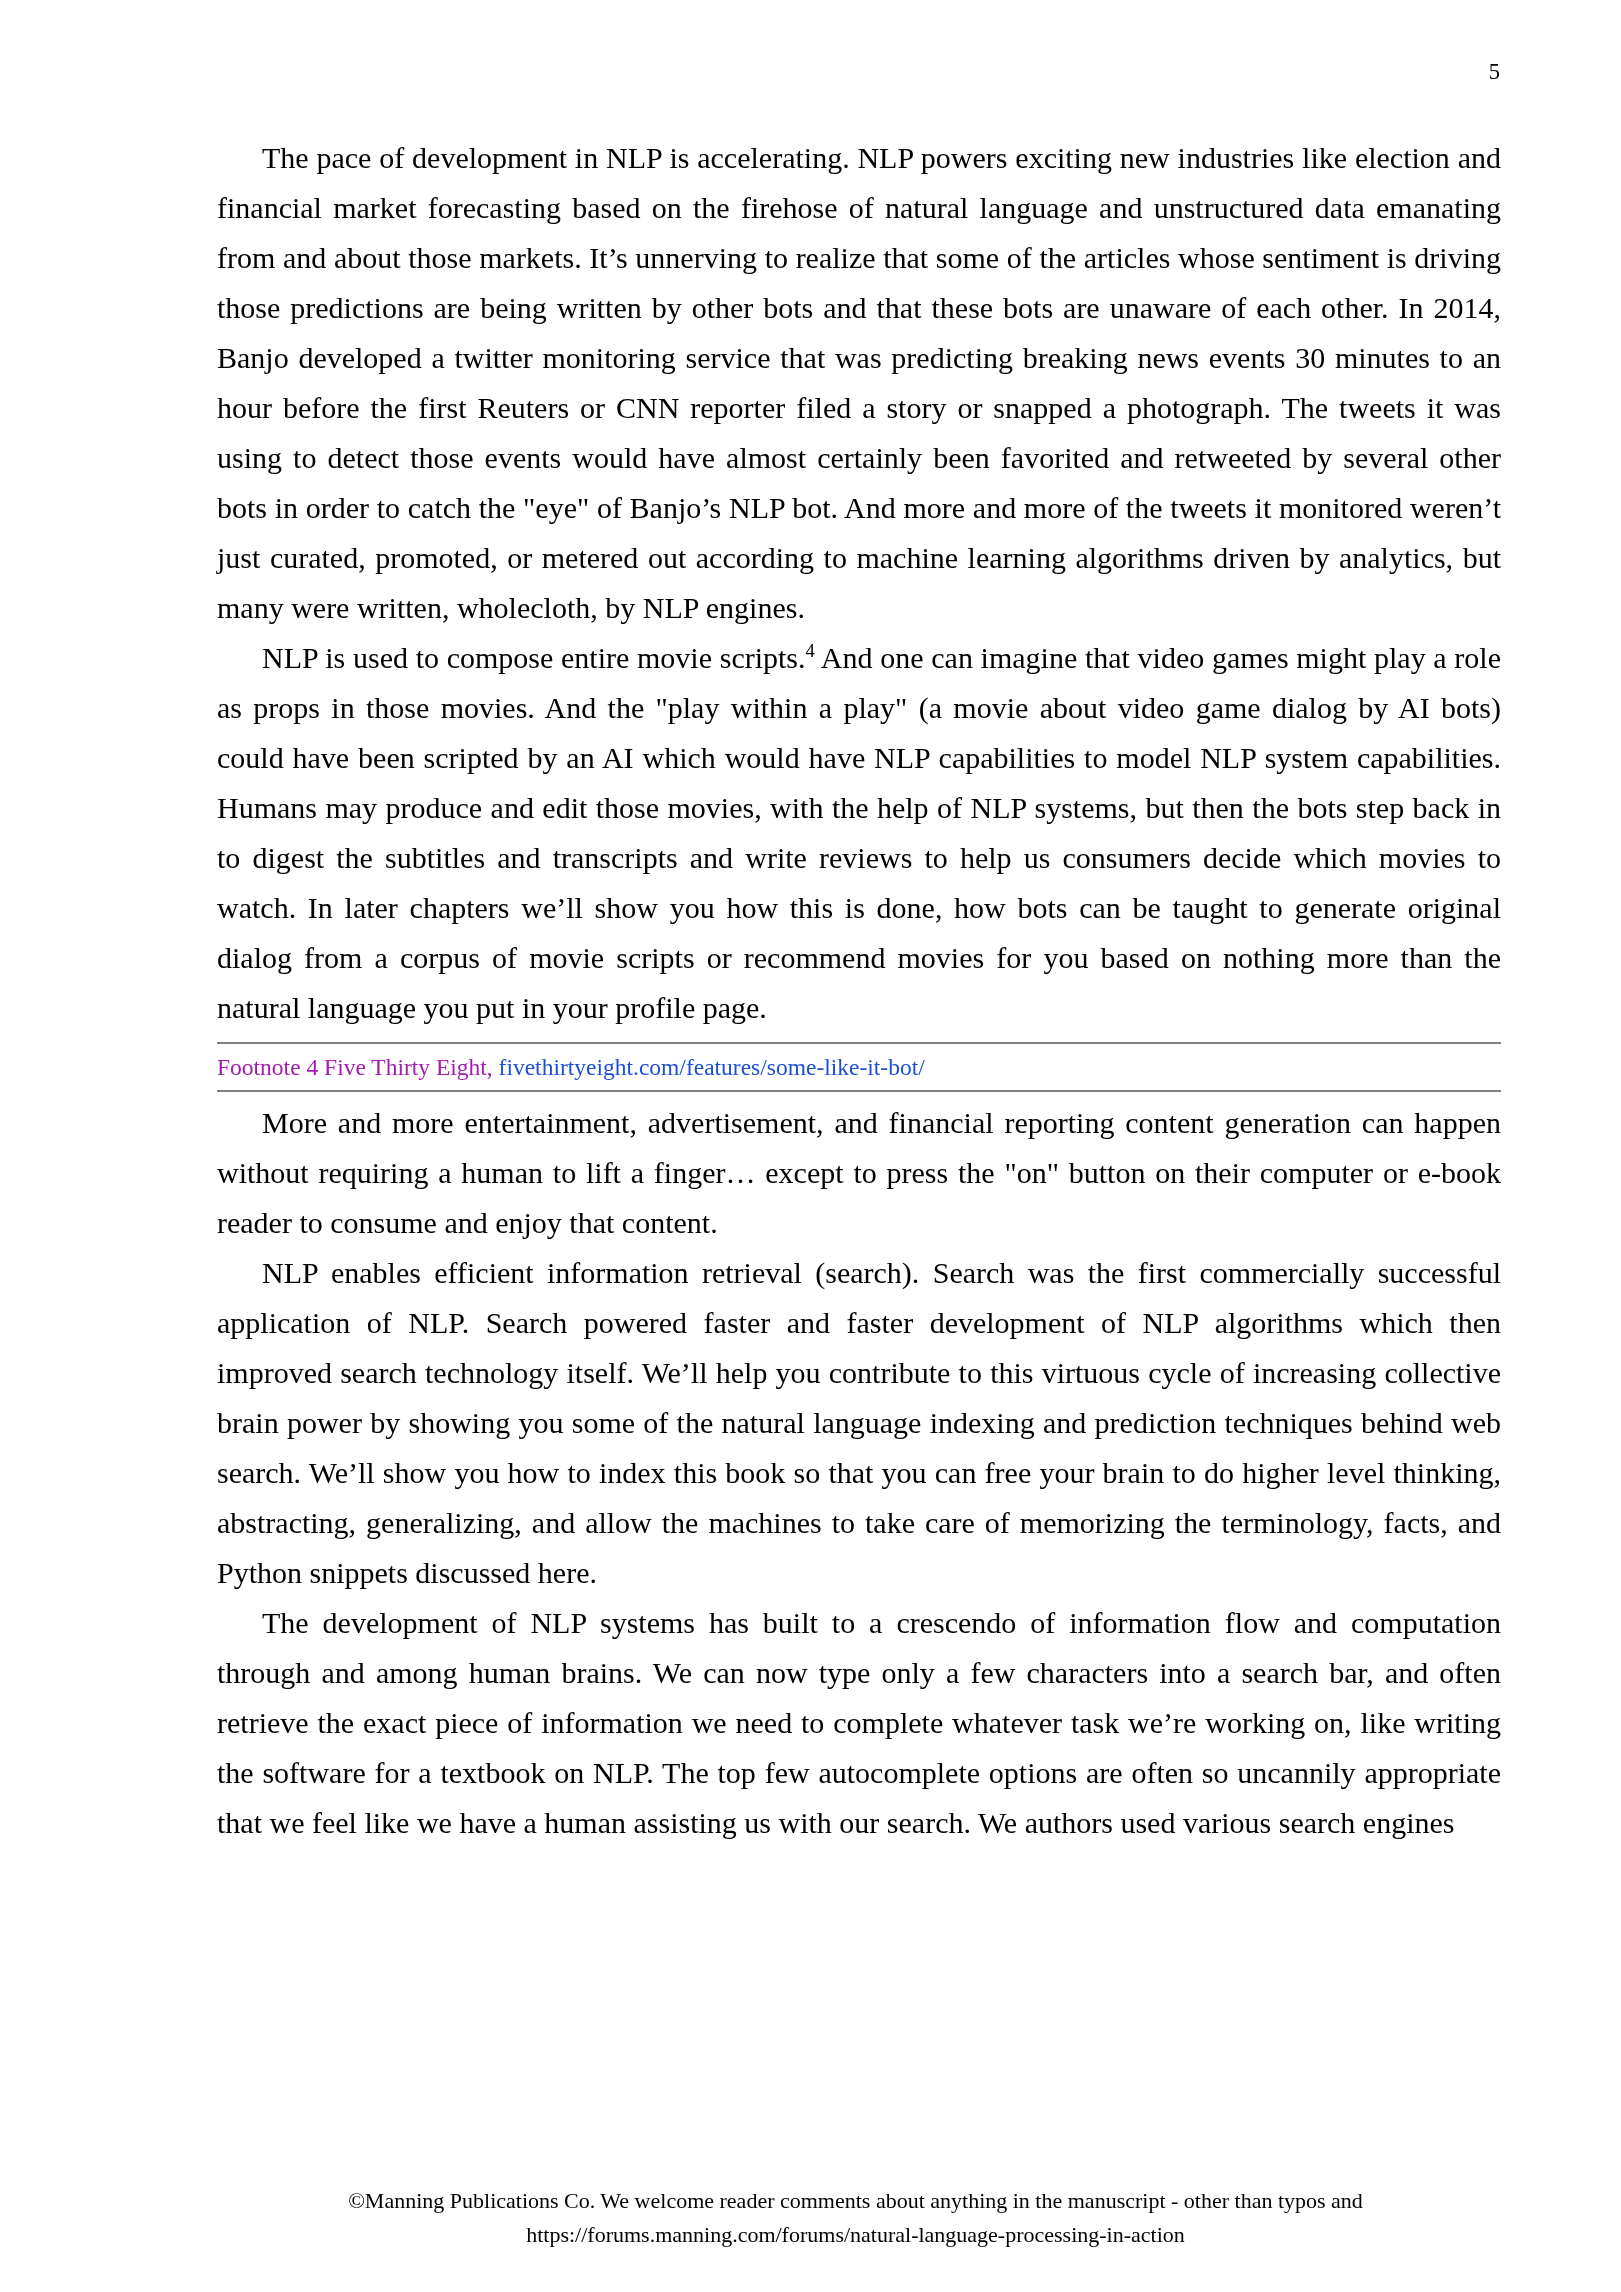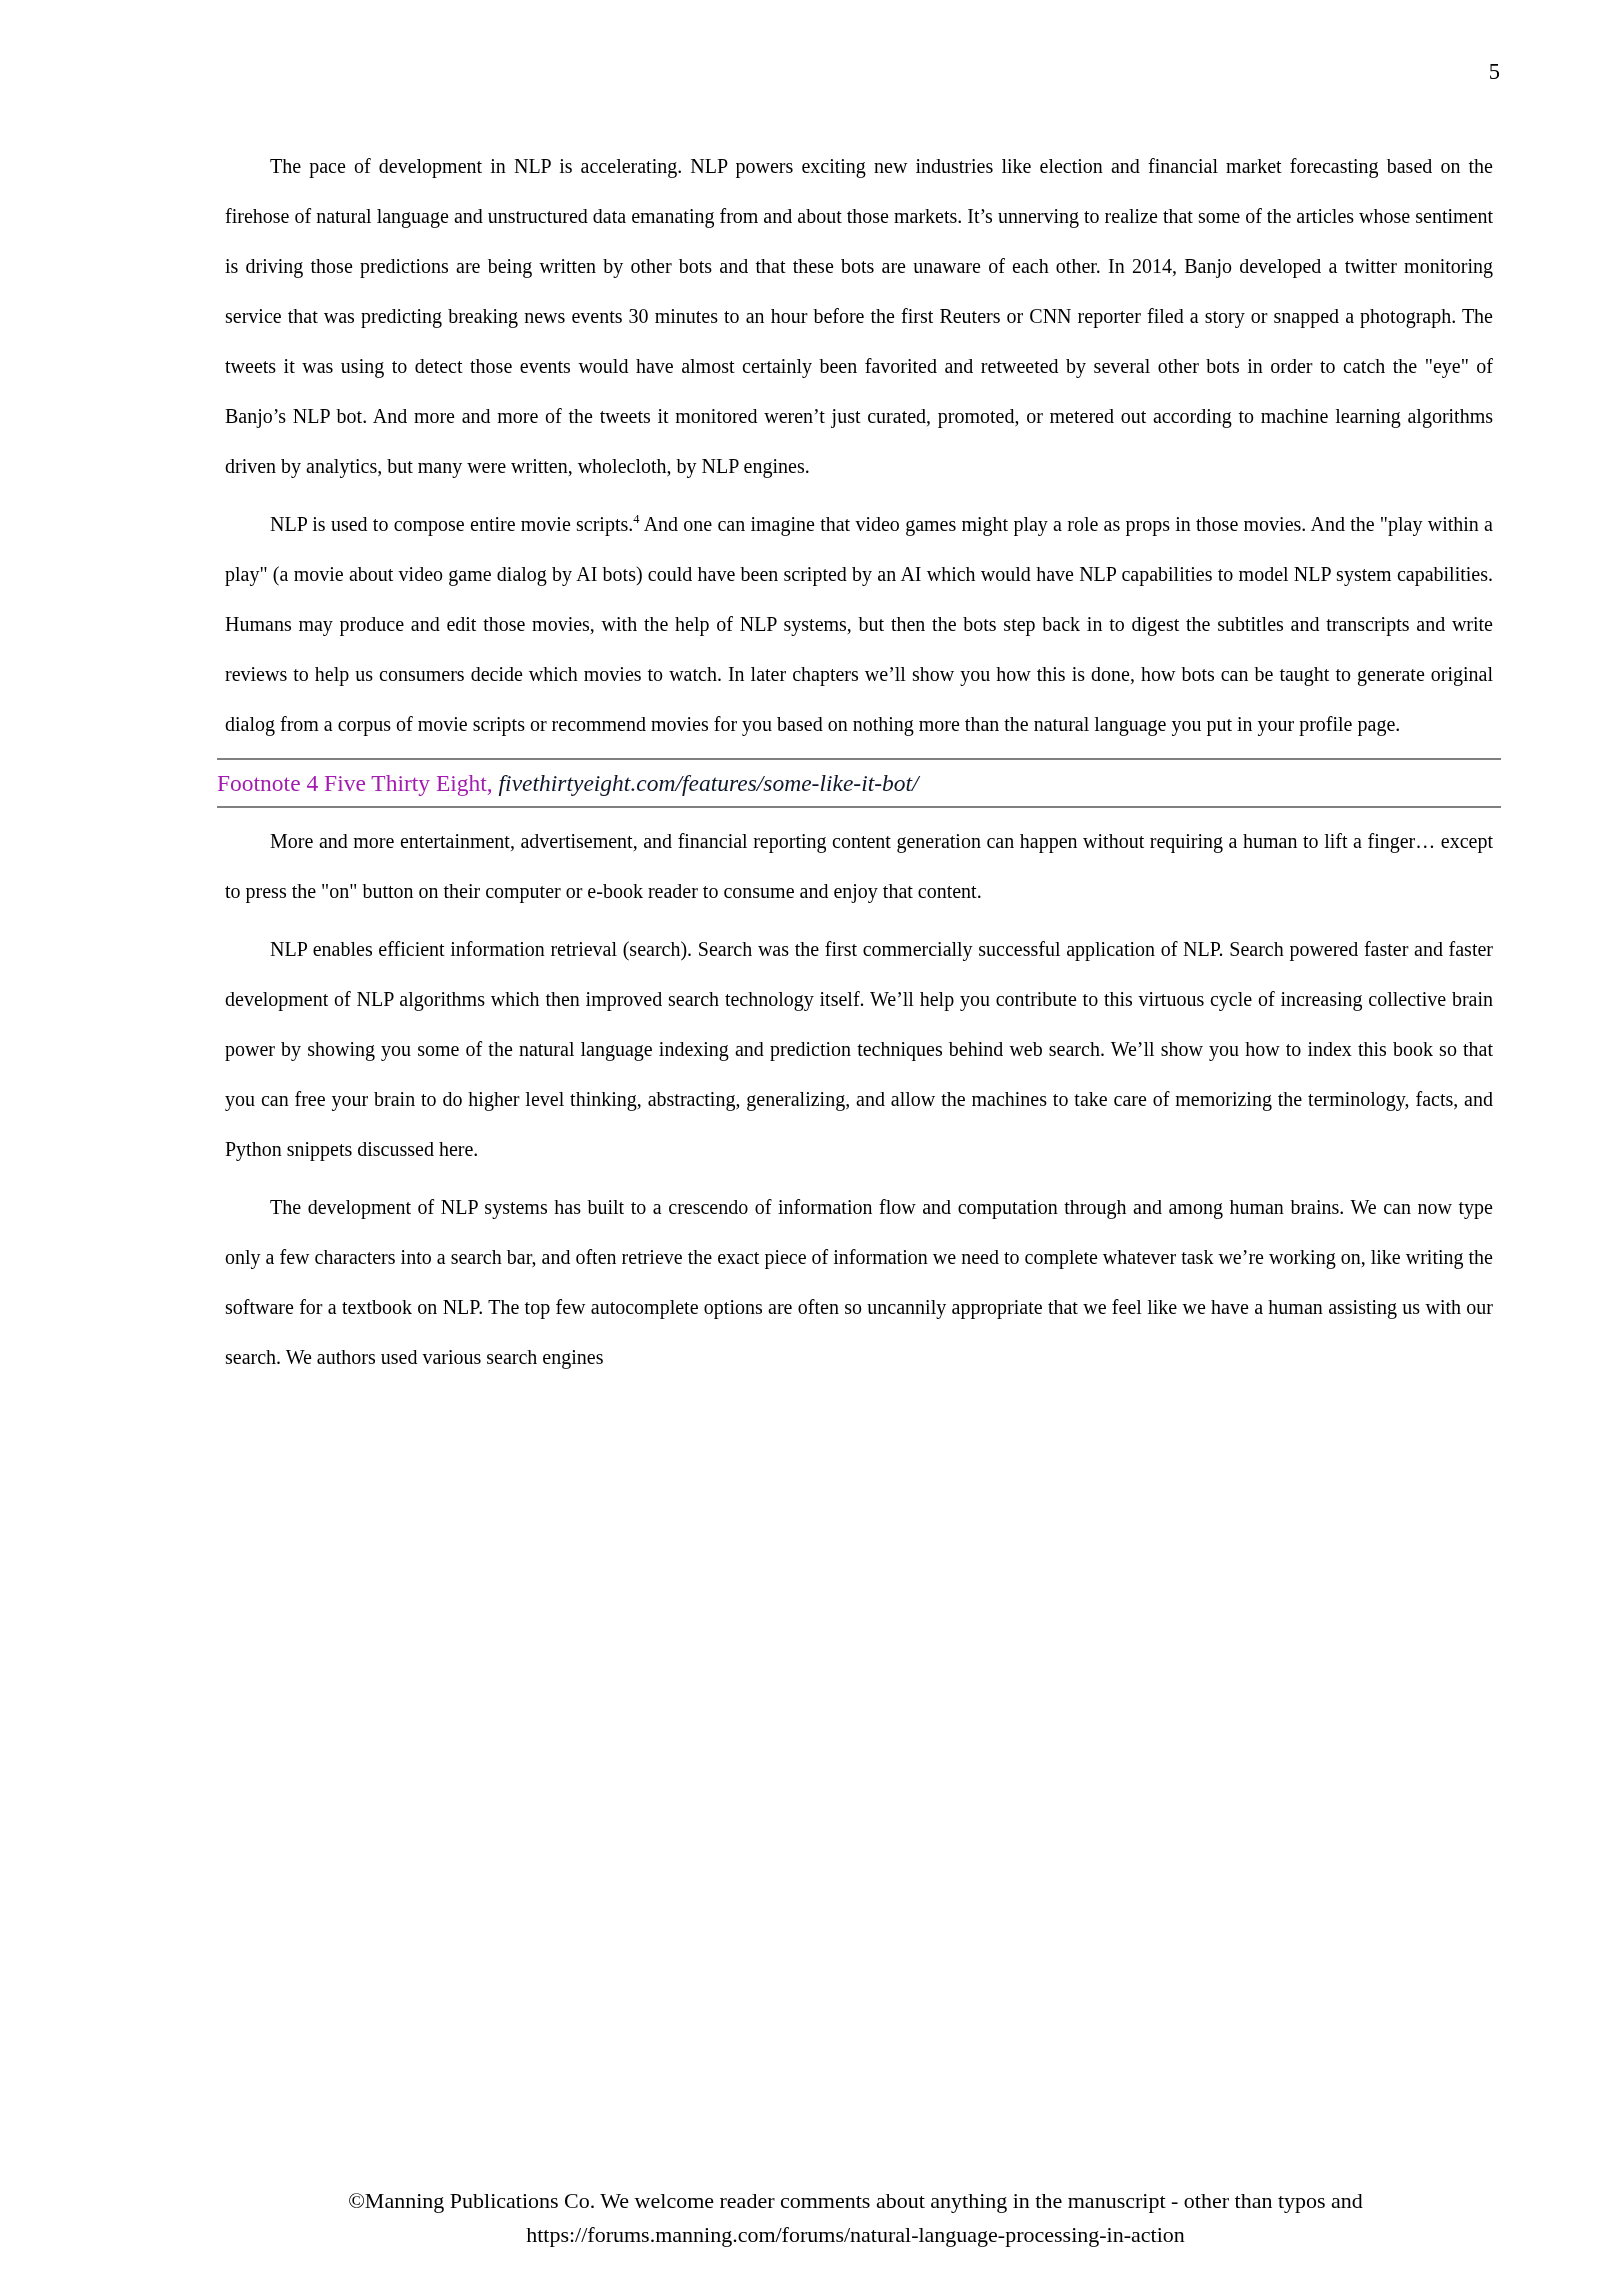--- a/index.html
+++ b/index.html
@@ -34,23 +34,23 @@
 
   
   .content {
     position: absolute;
     top: 133px;
     left: 217px;
     width: 1284px;
   }
 
   p.body-para {
-    margin: 8px;
+    margin: 0;
     padding: 0;
-    font-size: 20px;
+    font-size: 30px;
     line-height: 50px;
     text-align: justify;
     text-justify: inter-word;
     text-indent: 45px;
     hyphens: none;
     -webkit-hyphens: none;
   }
 
   sup.footnote-ref {
     font-size: 0.62em;
@@ -79,23 +79,22 @@
     text-indent: 0;
     text-align: left;
     white-space: nowrap;
   }
 
   .footnote-label {
     color: #a21caf;
   }
 
   .footnote-link {
-    color: #0f172a;
+    color: #1d4ed8;
     text-decoration: none;
-    font-style: italic;
   }
 
   
   .footer {
     position: absolute;
     left: 0;
     right: 0;
     bottom: 41px;
     width: 100%;
     text-align: center;

